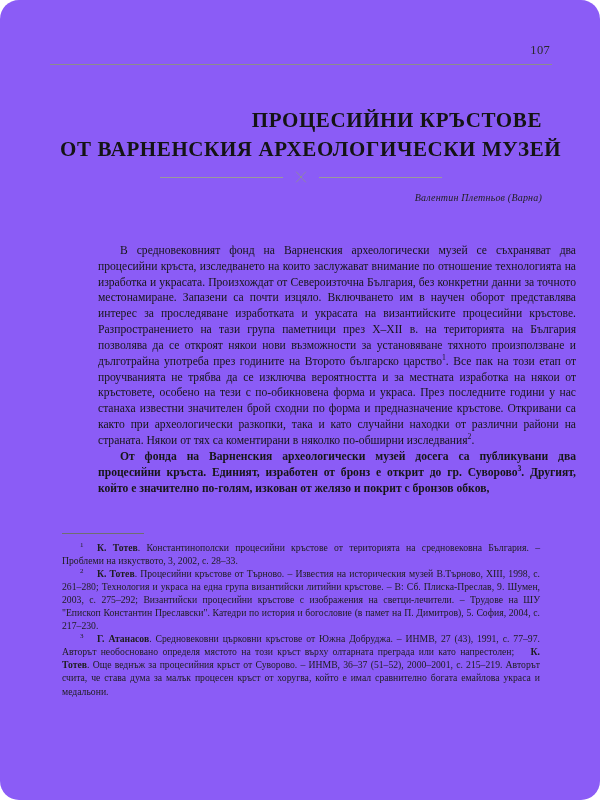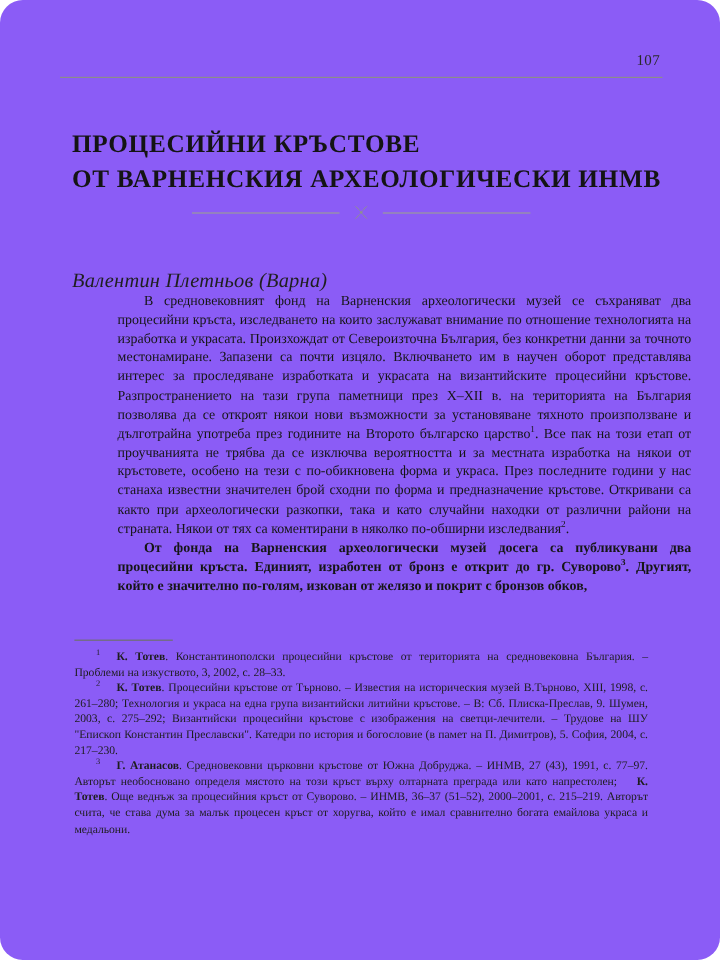--- a/index.html
+++ b/index.html
@@ -42,21 +42,21 @@
     background: #8c8c8c;
     width: 100%;
   }
 
   
   .title {
     position: absolute;
     left: 60px;
     top: 92px;
     width: 482px;
-    text-align: left;
+    text-align: right;
     font-size: 21px;
     line-height: 1.38;
     letter-spacing: 0.6px;
     color: #141414;
     font-weight: 700;
   }
   .title-line { display: block; white-space: nowrap; }
 
   
   .ornament {
@@ -82,26 +82,25 @@
     line-height: 0;
   }
   .orn-mark svg { display: block; }
 
   
   .byline {
     position: absolute;
     left: 60px;
     top: 192px;
     width: 482px;
-    text-align: left;
+    text-align: right;
     font-style: italic;
-    font-size: 17px;
+    font-size: 10px;
     color: #1f1f1f;
     letter-spacing: 0.2px;
-    margin-top: 32px;
   }
 
   
   .body {
     position: absolute;
     left: 62px;
     top: 243px;
     width: 478px;
     font-size: 11.6px;
     line-height: 1.365;
@@ -158,21 +157,21 @@
 
 <div class="page">
 
   <div class="folio-block">
     <div class="folio">107</div>
     <div class="head-rule"></div>
   </div>
 
   <h1 class="title">
     <span class="title-line">ПРОЦЕСИЙНИ КРЪСТОВЕ</span>
-    <span class="title-line">ОТ ВАРНЕНСКИЯ АРХЕОЛОГИЧЕСКИ ИНМВ</span>
+    <span class="title-line">ОТ ВАРНЕНСКИЯ АРХЕОЛОГИЧЕСКИ МУЗЕЙ</span>
   </h1>
 
   <div class="ornament">
     <span class="orn-rule"></span>
     <span class="orn-mark">
       <svg viewBox="0 0 24 24" width="18" height="18" aria-hidden="true">
         <g fill="currentColor">
           <path d="M12 12 C8.6 8.8 6.2 6.4 4.6 4.4 C6.9 5.4 9.4 7.6 12 12 Z"></path>
           <path d="M12 12 C15.4 8.8 17.8 6.4 19.4 4.4 C17.1 5.4 14.6 7.6 12 12 Z"></path>
           <path d="M12 12 C8.6 15.2 6.2 17.6 4.6 19.6 C6.9 18.6 9.4 16.4 12 12 Z"></path>

